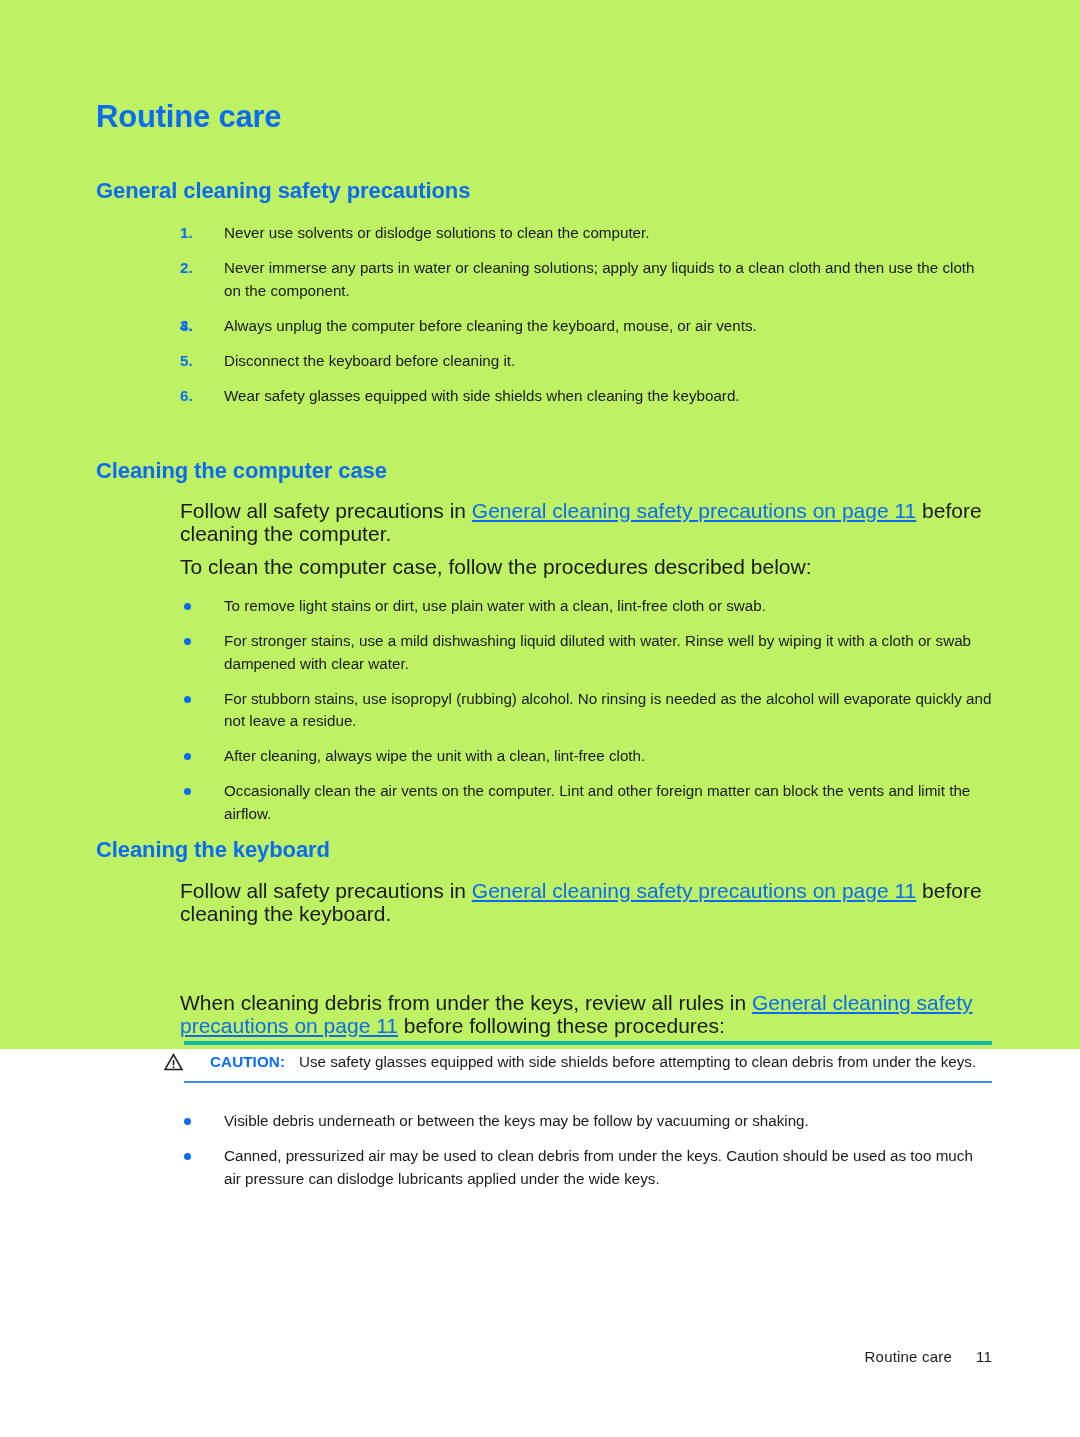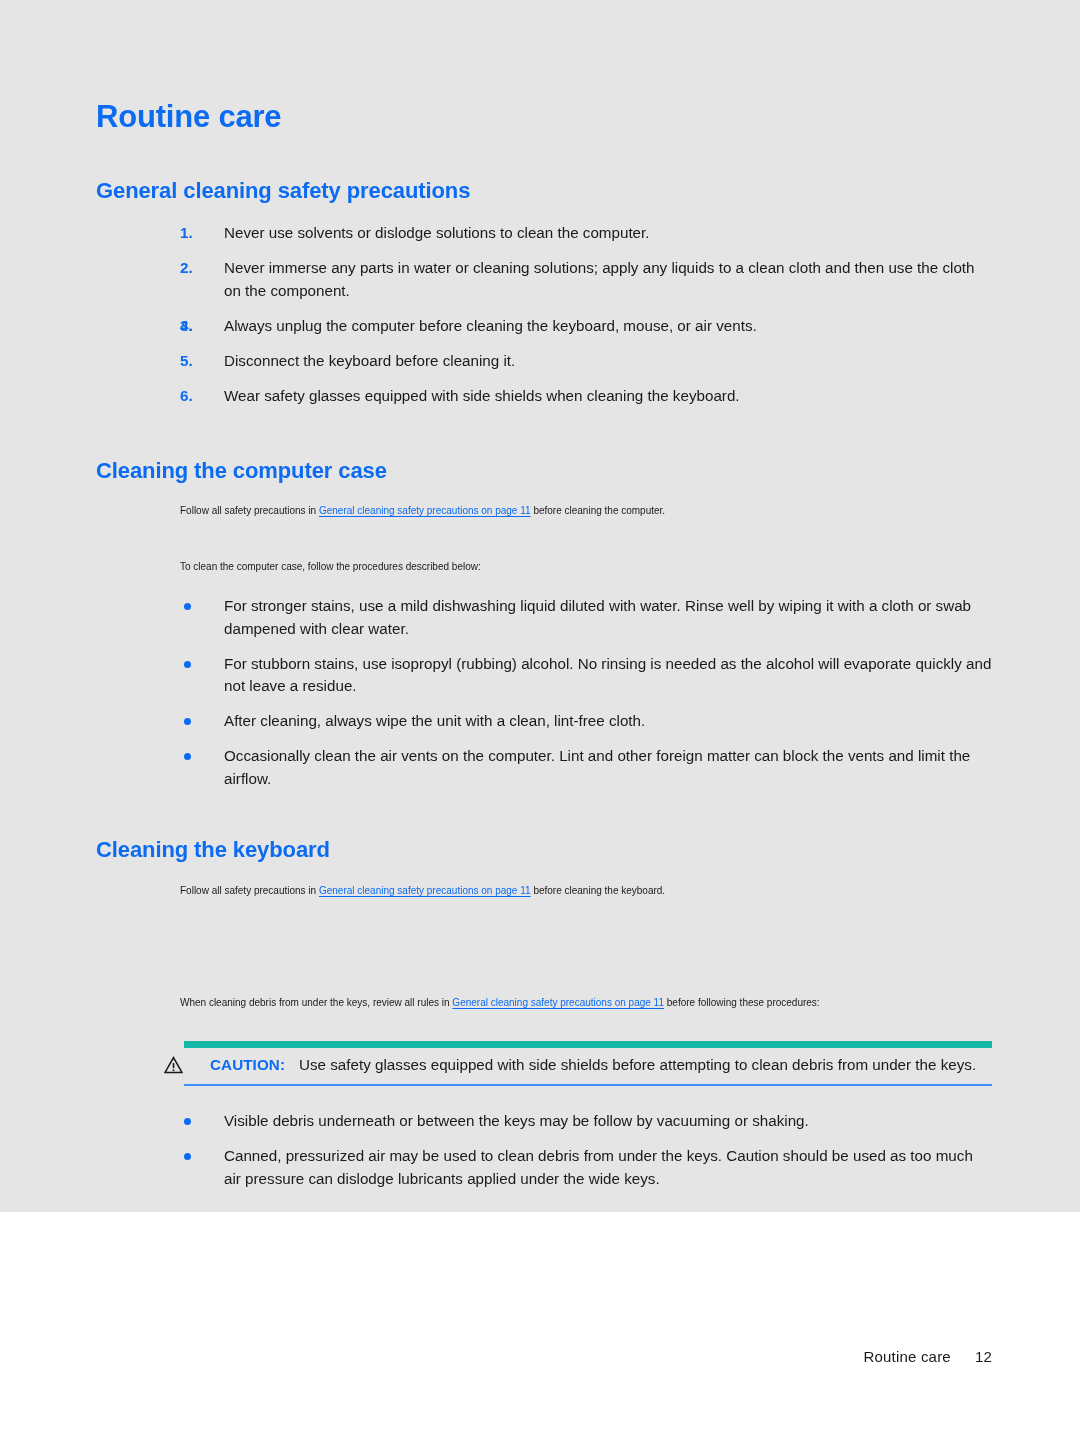--- a/index.html
+++ b/index.html
@@ -14,22 +14,22 @@
     font-family: "Liberation Sans", sans-serif;
     color: #000000;
     overflow: hidden;
   }
 
   .page {
     position: absolute;
     left: 0;
     top: 0;
     width: 1080px;
-    height: 1212px;
-    background: #e5e5e5;
+    height: 1049px;
+    background: #bef264;
   }
 
   
   .h1 {
     position: absolute;
     left: 96px;
     top: 100px;
     font-size: 31px;
     font-weight: bold;
     color: #0b6bf2;
@@ -47,21 +47,21 @@
   }
   #h2-general { top: 178px; }
   #h2-case    { top: 458px; }
   #h2-keyboard{ top: 837px; }
 
   
   .body-block {
     position: absolute;
     left: 180px;
     width: 812px;
-    font-size: 10px;
+    font-size: 21px;
     line-height: 22.5px;
     color: #1a1a1a;
   }
   .body-block.wide { width: 815px; }
 
   
   .olist {
     position: absolute;
     left: 180px;
     width: 812px;
@@ -114,21 +114,21 @@
     color: #0b6bf2;
     text-decoration: underline;
     text-underline-offset: 2px;
   }
 
   
   .caution {
     position: absolute;
     left: 184px;
     width: 808px;
-    border-top: 7px solid #14b8a6;
+    border-top: 4px solid #14b8a6;
     border-bottom: 2px solid #3d8ffc;
     padding: 6px 0 7px 0;
   }
   .caution-inner {
     position: relative;
     padding-left: 26px;
     font-size: 15.2px;
     line-height: 22.5px;
     color: #1a1a1a;
   }
@@ -175,20 +175,21 @@
       <div class="oitem"><span class="num">6.</span><span>Wear safety glasses equipped with side shields when cleaning the keyboard.</span></div>
     </div>
 
   <div class="h2" id="h2-case">Cleaning the computer case</div>
 
   <div class="body-block" id="case-intro" style="top:500px;">Follow all safety precautions in <span class="xref">General cleaning safety precautions on page 11</span> before cleaning the computer.</div>
 
   <div class="body-block" id="case-lead" style="top:556px;">To clean the computer case, follow the procedures described below:</div>
 
   <div class="ulist" id="case-bullets" style="top:595px;">
+      <div class="uitem"><span class="dot"></span><span>To remove light stains or dirt, use plain water with a clean, lint-free cloth or swab.</span></div>
       <div class="uitem"><span class="dot"></span><span>For stronger stains, use a mild dishwashing liquid diluted with water. Rinse well by wiping it with a cloth or swab dampened with clear water.</span></div>
       <div class="uitem"><span class="dot"></span><span>For stubborn stains, use isopropyl (rubbing) alcohol. No rinsing is needed as the alcohol will evaporate quickly and not leave a residue.</span></div>
       <div class="uitem"><span class="dot"></span><span>After cleaning, always wipe the unit with a clean, lint-free cloth.</span></div>
       <div class="uitem"><span class="dot"></span><span>Occasionally clean the air vents on the computer. Lint and other foreign matter can block the vents and limit the airflow.</span></div>
     </div>
 
   <div class="h2" id="h2-keyboard">Cleaning the keyboard</div>
 
   <div class="body-block" id="kb-intro" style="top:880px;">Follow all safety precautions in <span class="xref">General cleaning safety precautions on page 11</span> before cleaning the keyboard.</div>
 
@@ -205,16 +206,16 @@
       <span class="caution-label">CAUTION:</span><span class="caution-gap"></span><span>Use safety glasses equipped with side shields before attempting to clean debris from under the keys.</span>
     </div>
   </div>
 
   <div class="ulist" id="kb-bullets" style="top:1110px;">
       <div class="uitem"><span class="dot"></span><span>Visible debris underneath or between the keys may be follow by vacuuming or shaking.</span></div>
       <div class="uitem"><span class="dot"></span><span>Canned, pressurized air may be used to clean debris from under the keys. Caution should be used as too much air pressure can dislodge lubricants applied under the wide keys.</span></div>
     </div>
 
   <div class="footer">
-    <span>Routine care</span><span class="pageno">12</span>
+    <span>Routine care</span><span class="pageno">11</span>
   </div>
 
 </div>
 
 </body></html>

